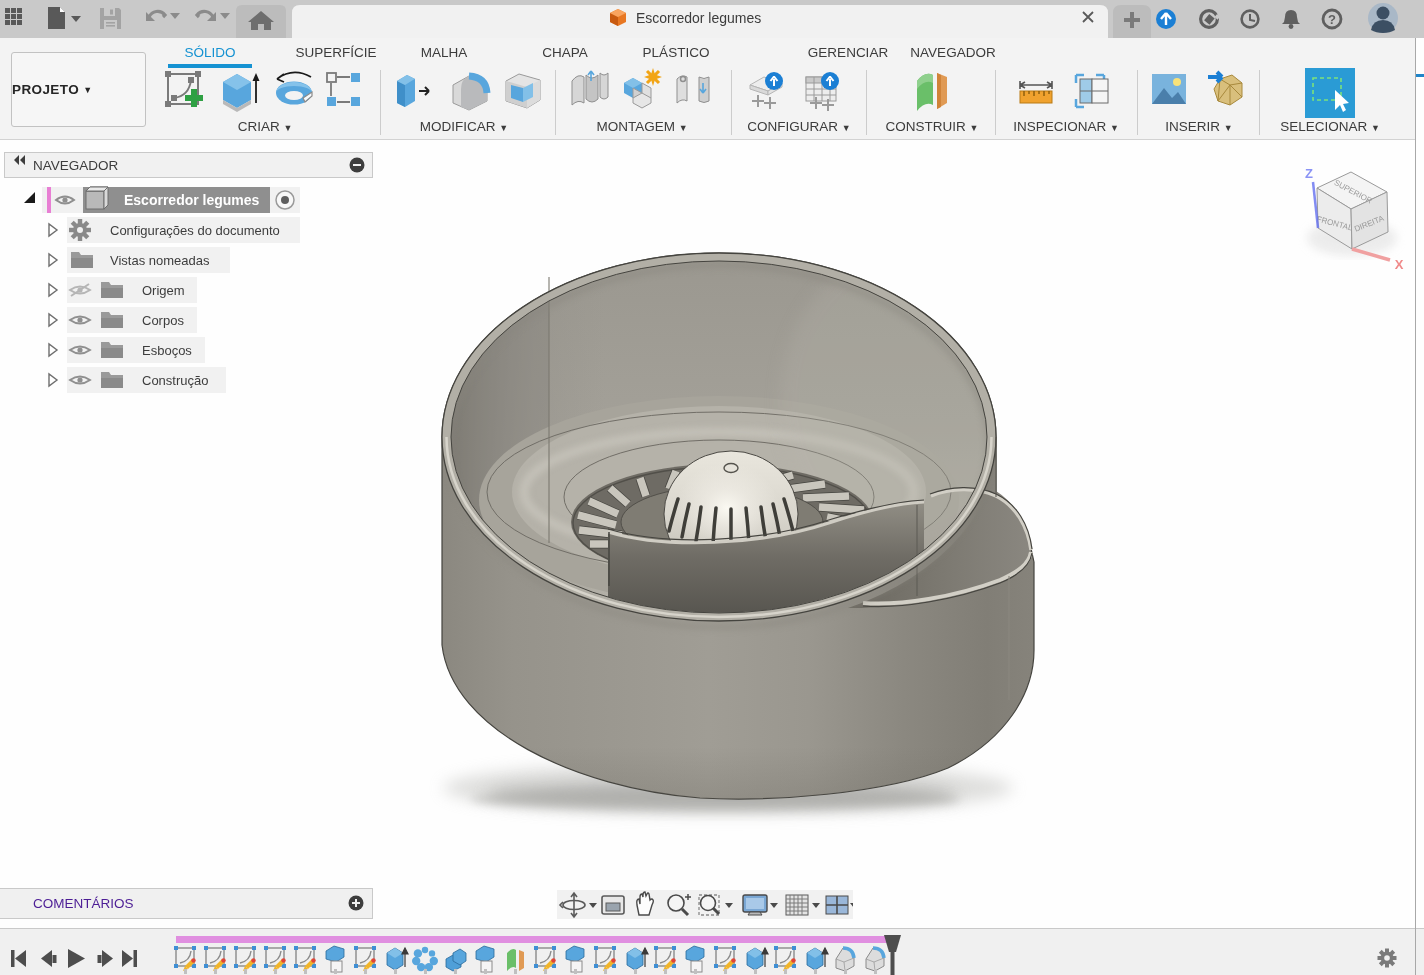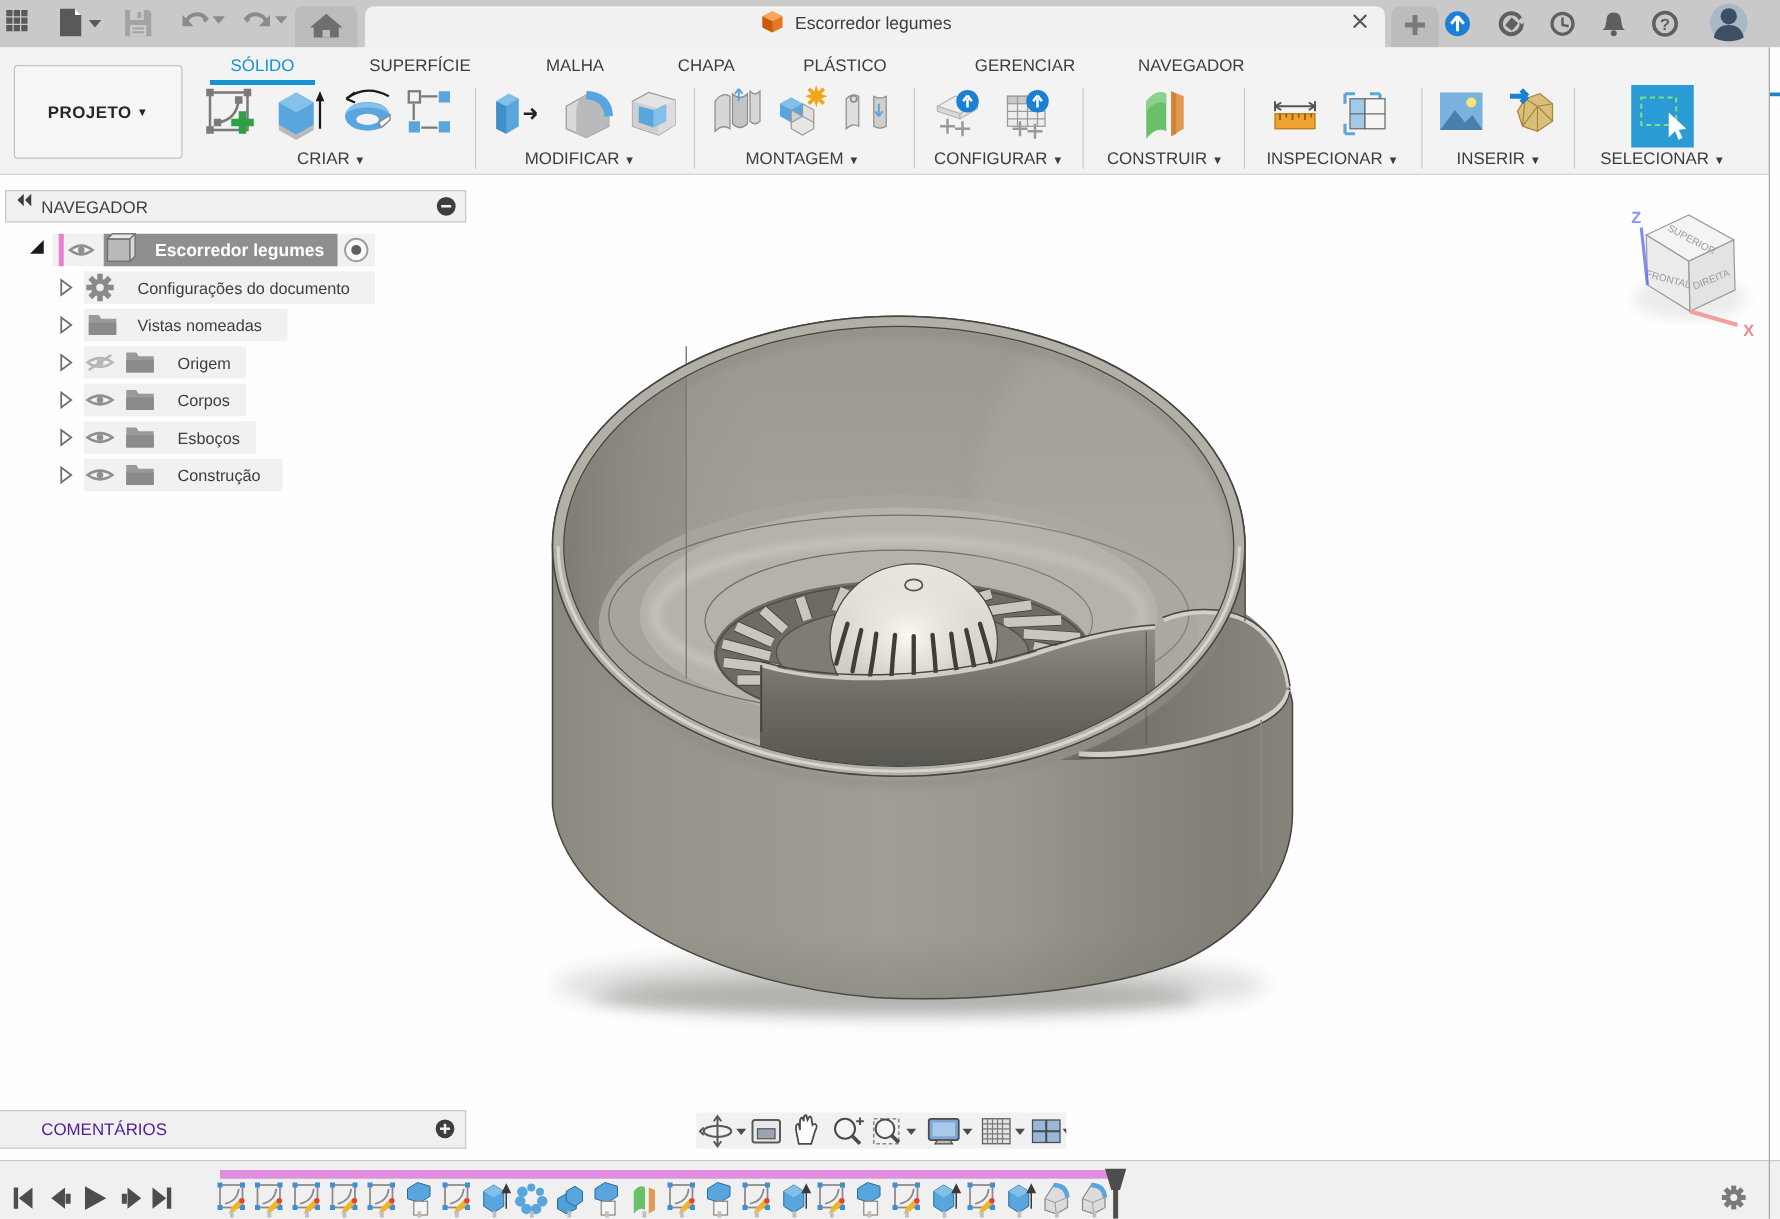--- a/index.html
+++ b/index.html
@@ -6,21 +6,21 @@
     font-family:"Liberation Sans",sans-serif;background:#fefefe;}
   .abs{position:absolute;}
   #titlebar{position:absolute;left:0;top:0;width:1424px;height:38px;background:#c9c9c9;}
   #toolbar{position:absolute;left:0;top:38px;width:1424px;height:101px;background:#f3f3f3;
     border-bottom:1px solid #d2d2d2;}
   .tabname{position:absolute;top:45px;font-size:13.5px;color:#3c3c3c;transform:translateX(-50%);white-space:nowrap;}
   .grplabel{position:absolute;top:119px;font-size:13.5px;color:#3c3c3c;transform:translateX(-50%);white-space:nowrap;}
   .caret{font-size:9px;color:#3c3c3c;}
   .divider{position:absolute;top:70px;width:1px;height:65px;background:#cccccc;}
   #projeto{position:absolute;left:11px;top:52px;width:133px;height:73px;background:#f6f6f6;
-    border:1px solid #c2c2c2;border-radius:3px;display:flex;align-items:center;justify-content:center;
+    border:1px solid #c2c2c2;border-radius:3px;display:flex;align-items:center;
     font-size:13.5px;font-weight:bold;color:#262626;letter-spacing:.4px;}
 </style>
 </head>
 <body>
 
 <div id="titlebar"></div>
 <svg class="abs" style="left:0;top:0" width="1424" height="38" viewBox="0 0 1424 38">
 <rect x="5" y="8" width="5" height="5" fill="#595959"></rect>
 <rect x="11" y="8" width="5" height="5" fill="#595959"></rect>
 <rect x="17" y="8" width="5" height="5" fill="#595959"></rect>
@@ -72,24 +72,24 @@
 <circle cx="1332" cy="19" r="9" fill="none" stroke="#5f5f5f" stroke-width="2.8"></circle>
 <text x="1332" y="24" font-size="13" font-weight="bold" fill="#5f5f5f" text-anchor="middle">?</text>
 <circle cx="1383" cy="18" r="15" fill="#a9b8c7"></circle>
 <circle cx="1383" cy="13" r="6.5" fill="#3c4f63"></circle>
 <path d="M1371 30 Q1373 20 1383 20 Q1393 20 1395 30 Q1390 33 1383 33 Q1376 33 1371 30 Z" fill="#3c4f63"></path>
 </svg>
 <div id="toolbar"></div>
 <div id="projeto">PROJETO&nbsp; <span style="font-size:9px">▼</span></div>
 <div class="tabname" style="left:210px;color:#1592d2;font-weight:normal;">SÓLIDO</div>
 <div class="tabname" style="left:336px;">SUPERFÍCIE</div>
-<div class="tabname" style="left:460px;">MALHA</div>
+<div class="tabname" style="left:444px;">MALHA</div>
 <div class="tabname" style="left:565px;">CHAPA</div>
 <div class="tabname" style="left:676px;">PLÁSTICO</div>
-<div class="tabname" style="left:820px;">GERENCIAR</div>
+<div class="tabname" style="left:848px;">GERENCIAR</div>
 <div class="tabname" style="left:953px;">NAVEGADOR</div>
 <div class="abs" style="left:168px;top:64px;width:84px;height:4px;background:#1592d2;"></div>
 <div class="divider" style="left:380px"></div>
 <div class="divider" style="left:555px"></div>
 <div class="divider" style="left:731px"></div>
 <div class="divider" style="left:866px"></div>
 <div class="divider" style="left:995px"></div>
 <div class="divider" style="left:1137px"></div>
 <div class="divider" style="left:1259px"></div>
 <div class="grplabel" style="left:265px">CRIAR <span class="caret">▼</span></div>

